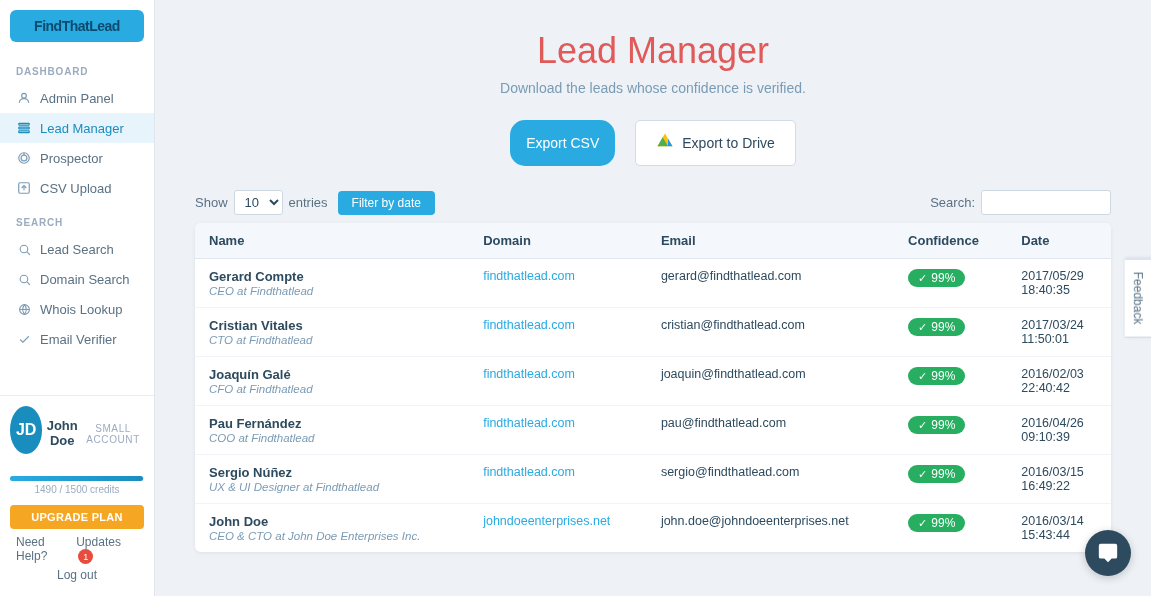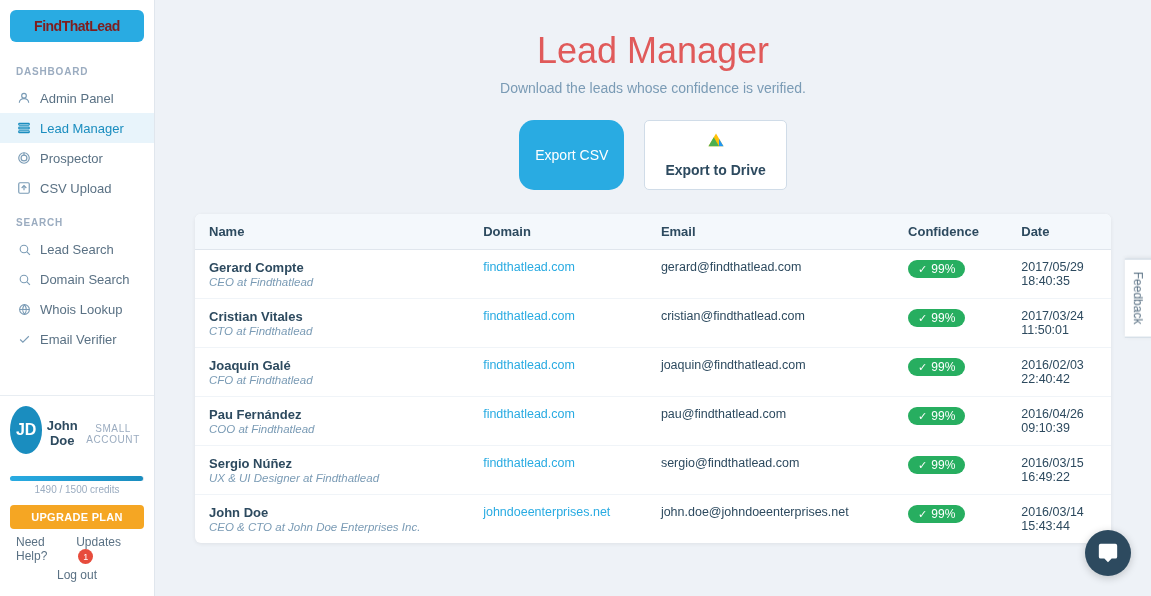--- a/index.html
+++ b/index.html
@@ -29,21 +29,21 @@
       border-radius: 6px;
       padding: 8px 10px;
       display: flex;
       align-items: center;
       justify-content: center;
       color: #fff;
       font-weight: 700;
       font-size: 14px;
       letter-spacing: -0.5px;
     }
-    .sidebar-logo span { color: #7f1d1d; }
+    .sidebar-logo span { color: #0c4a6e; }
 
     .sidebar-section-label {
       padding: 14px 16px 6px;
       font-size: 10px;
       font-weight: 700;
       color: #9bacc0;
       letter-spacing: 0.8px;
       text-transform: uppercase;
     }
 
@@ -204,26 +204,25 @@
       font-weight: 500;
       cursor: pointer;
     }
     .btn-export-drive {
       background: #fff;
       color: #2d4a5f;
       border: 1px solid #d0dce8;
       border-radius: 5px;
       padding: 11px 20px;
       font-size: 14px;
-      font-weight: 700;
+      font-weight: 400;
       cursor: pointer;
       display: flex;
       align-items: center;
       gap: 8px;
-      flex-direction: column;
     }
     .drive-icon {
       font-size: 16px;
     }
 
     
     .table-controls {
       display: flex;
       align-items: center;
       justify-content: space-between;
@@ -475,20 +474,38 @@
         <svg width="18" height="18" viewBox="0 0 24 24">
             <polygon points="12 2 2 19 22 19" fill="#FFC107"></polygon>
             <polygon points="2 19 9 7 16 19" fill="#4CAF50"></polygon>
             <polygon points="16 19 22 19 16 9" fill="#2196F3"></polygon>
           </svg>
       </span>
       <span>Export to Drive</span>
     </button>
   </div>
 
+  <div class="table-controls">
+    <div style="display:flex;align-items:center;gap:10px;">
+      <div class="show-entries">
+        <span>Show</span>
+        <select class="entries-select">
+          <option>10</option>
+          <option>25</option>
+          <option>50</option>
+        </select>
+        <span>entries</span>
+      </div>
+      <button class="filter-date-btn">Filter by date</button>
+    </div>
+    <div class="search-wrap">
+      <label>Search:</label>
+      <input class="search-input" type="text" style="">
+    </div>
+  </div>
 
   <table class="leads-table">
     <thead>
       <tr>
         <th>Name</th>
         <th>Domain</th>
         <th>Email</th>
         <th>Confidence</th>
         <th>Date</th>
       </tr>

